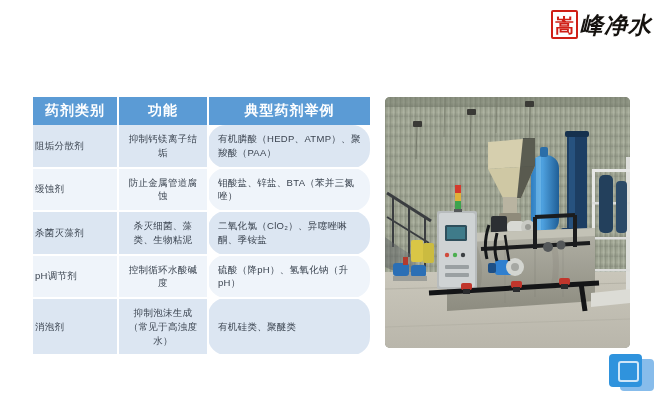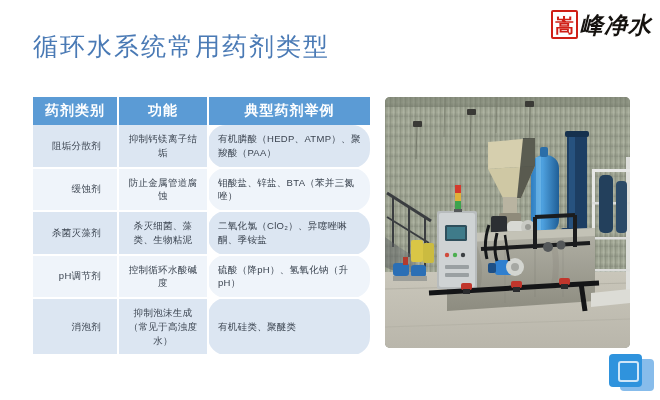--- a/index.html
+++ b/index.html
@@ -110,21 +110,21 @@
     border-bottom: 2px solid #ffffff;
     letter-spacing: 0.3px;
   }
   .chem-table tbody td:first-child { border-left: none; }
   .chem-table tbody td:last-child { border-right: none; }
 
   .chem-table tbody tr.odd td { background: #dce6f2; }
   .chem-table tbody tr.even td { background: #eff4fa; }
 
   .chem-table tbody td.cat {
-    text-align: right;
+    text-align: left;
     padding-left: 2px;
     padding-right: 16px;
   }
   .chem-table tbody td.fn { text-align: center; }
   .chem-table tbody td.ex { text-align: left; border-radius: 18px; }
   .chem-table tbody tr.r5 td.fn { text-align: center; margin-left: 45px; }
 
   
   .photo {
     position: absolute;
@@ -179,21 +179,20 @@
 </head>
 <body>
 
 <div class="slide">
 
   <div class="logo">
     <div class="logo-seal">嵩</div>
     <div class="logo-text">峰净水</div>
   </div>
 
-  <div class="page-title">循环水系统常用药剂类型</div>
 
   <table class="chem-table">
     <colgroup>
       <col class="c1">
         <col class="c2">
         <col class="c3">
     </colgroup>
     <thead>
       <tr>
         <th>药剂类别</th>

